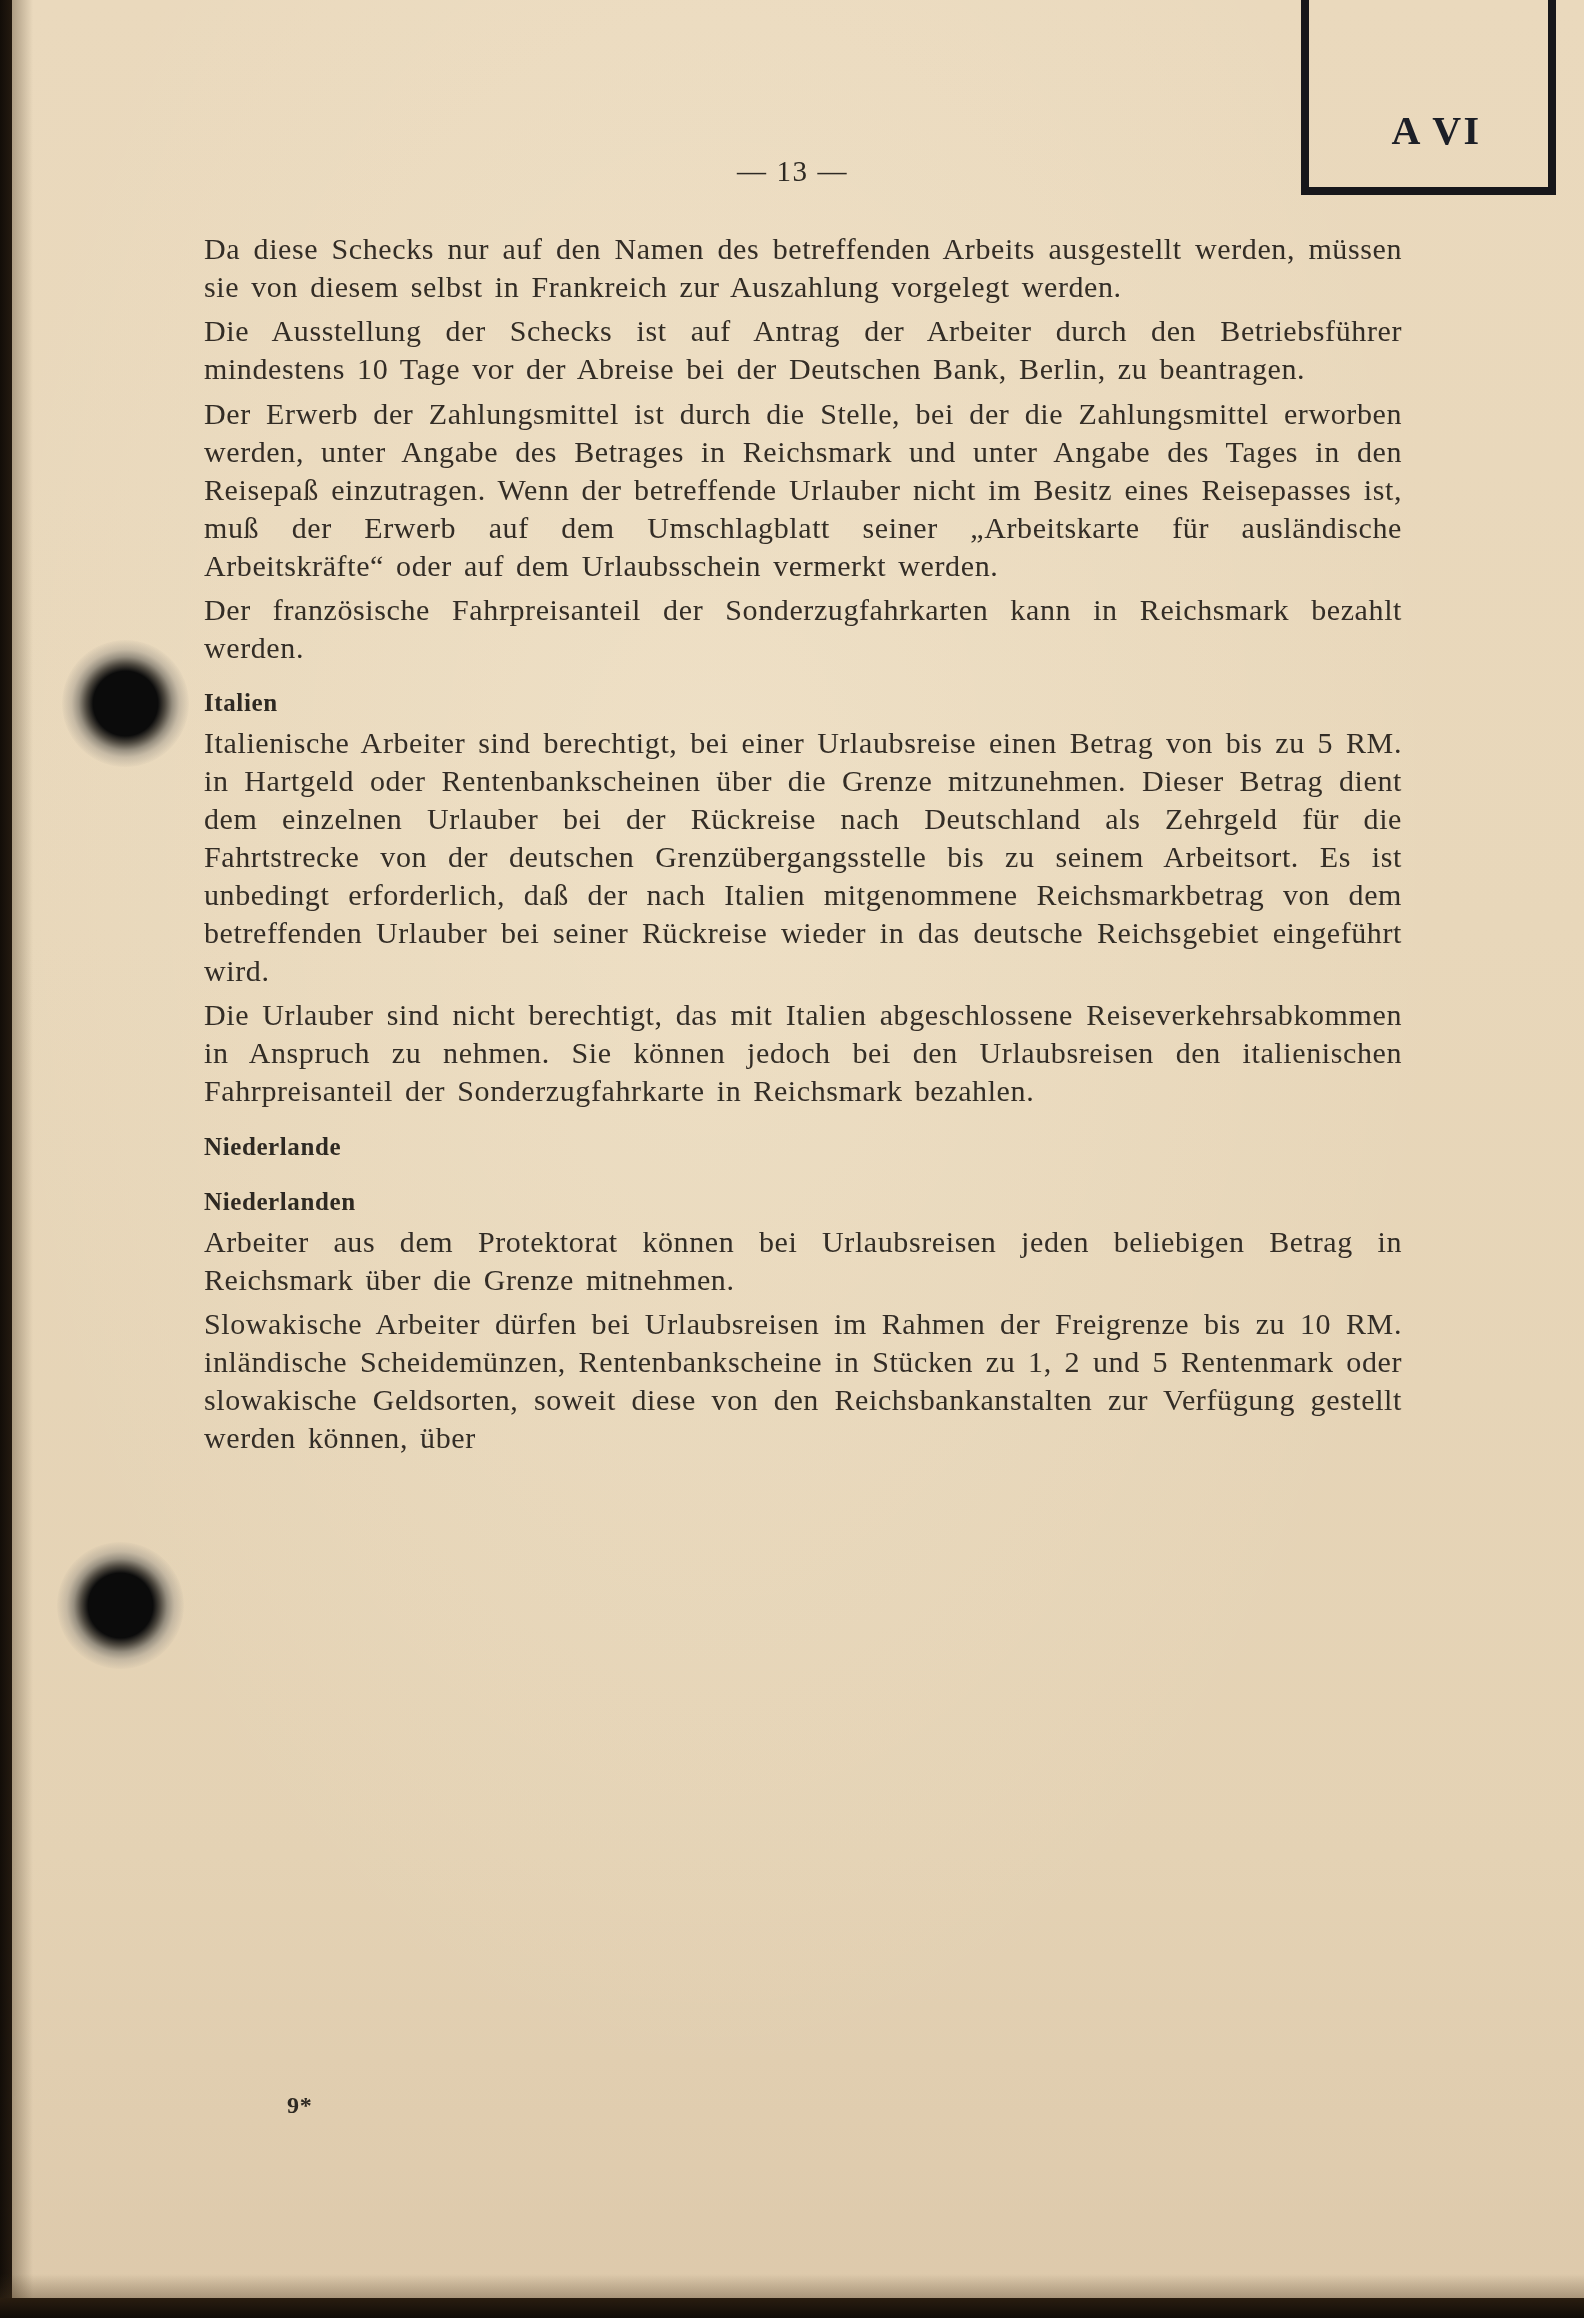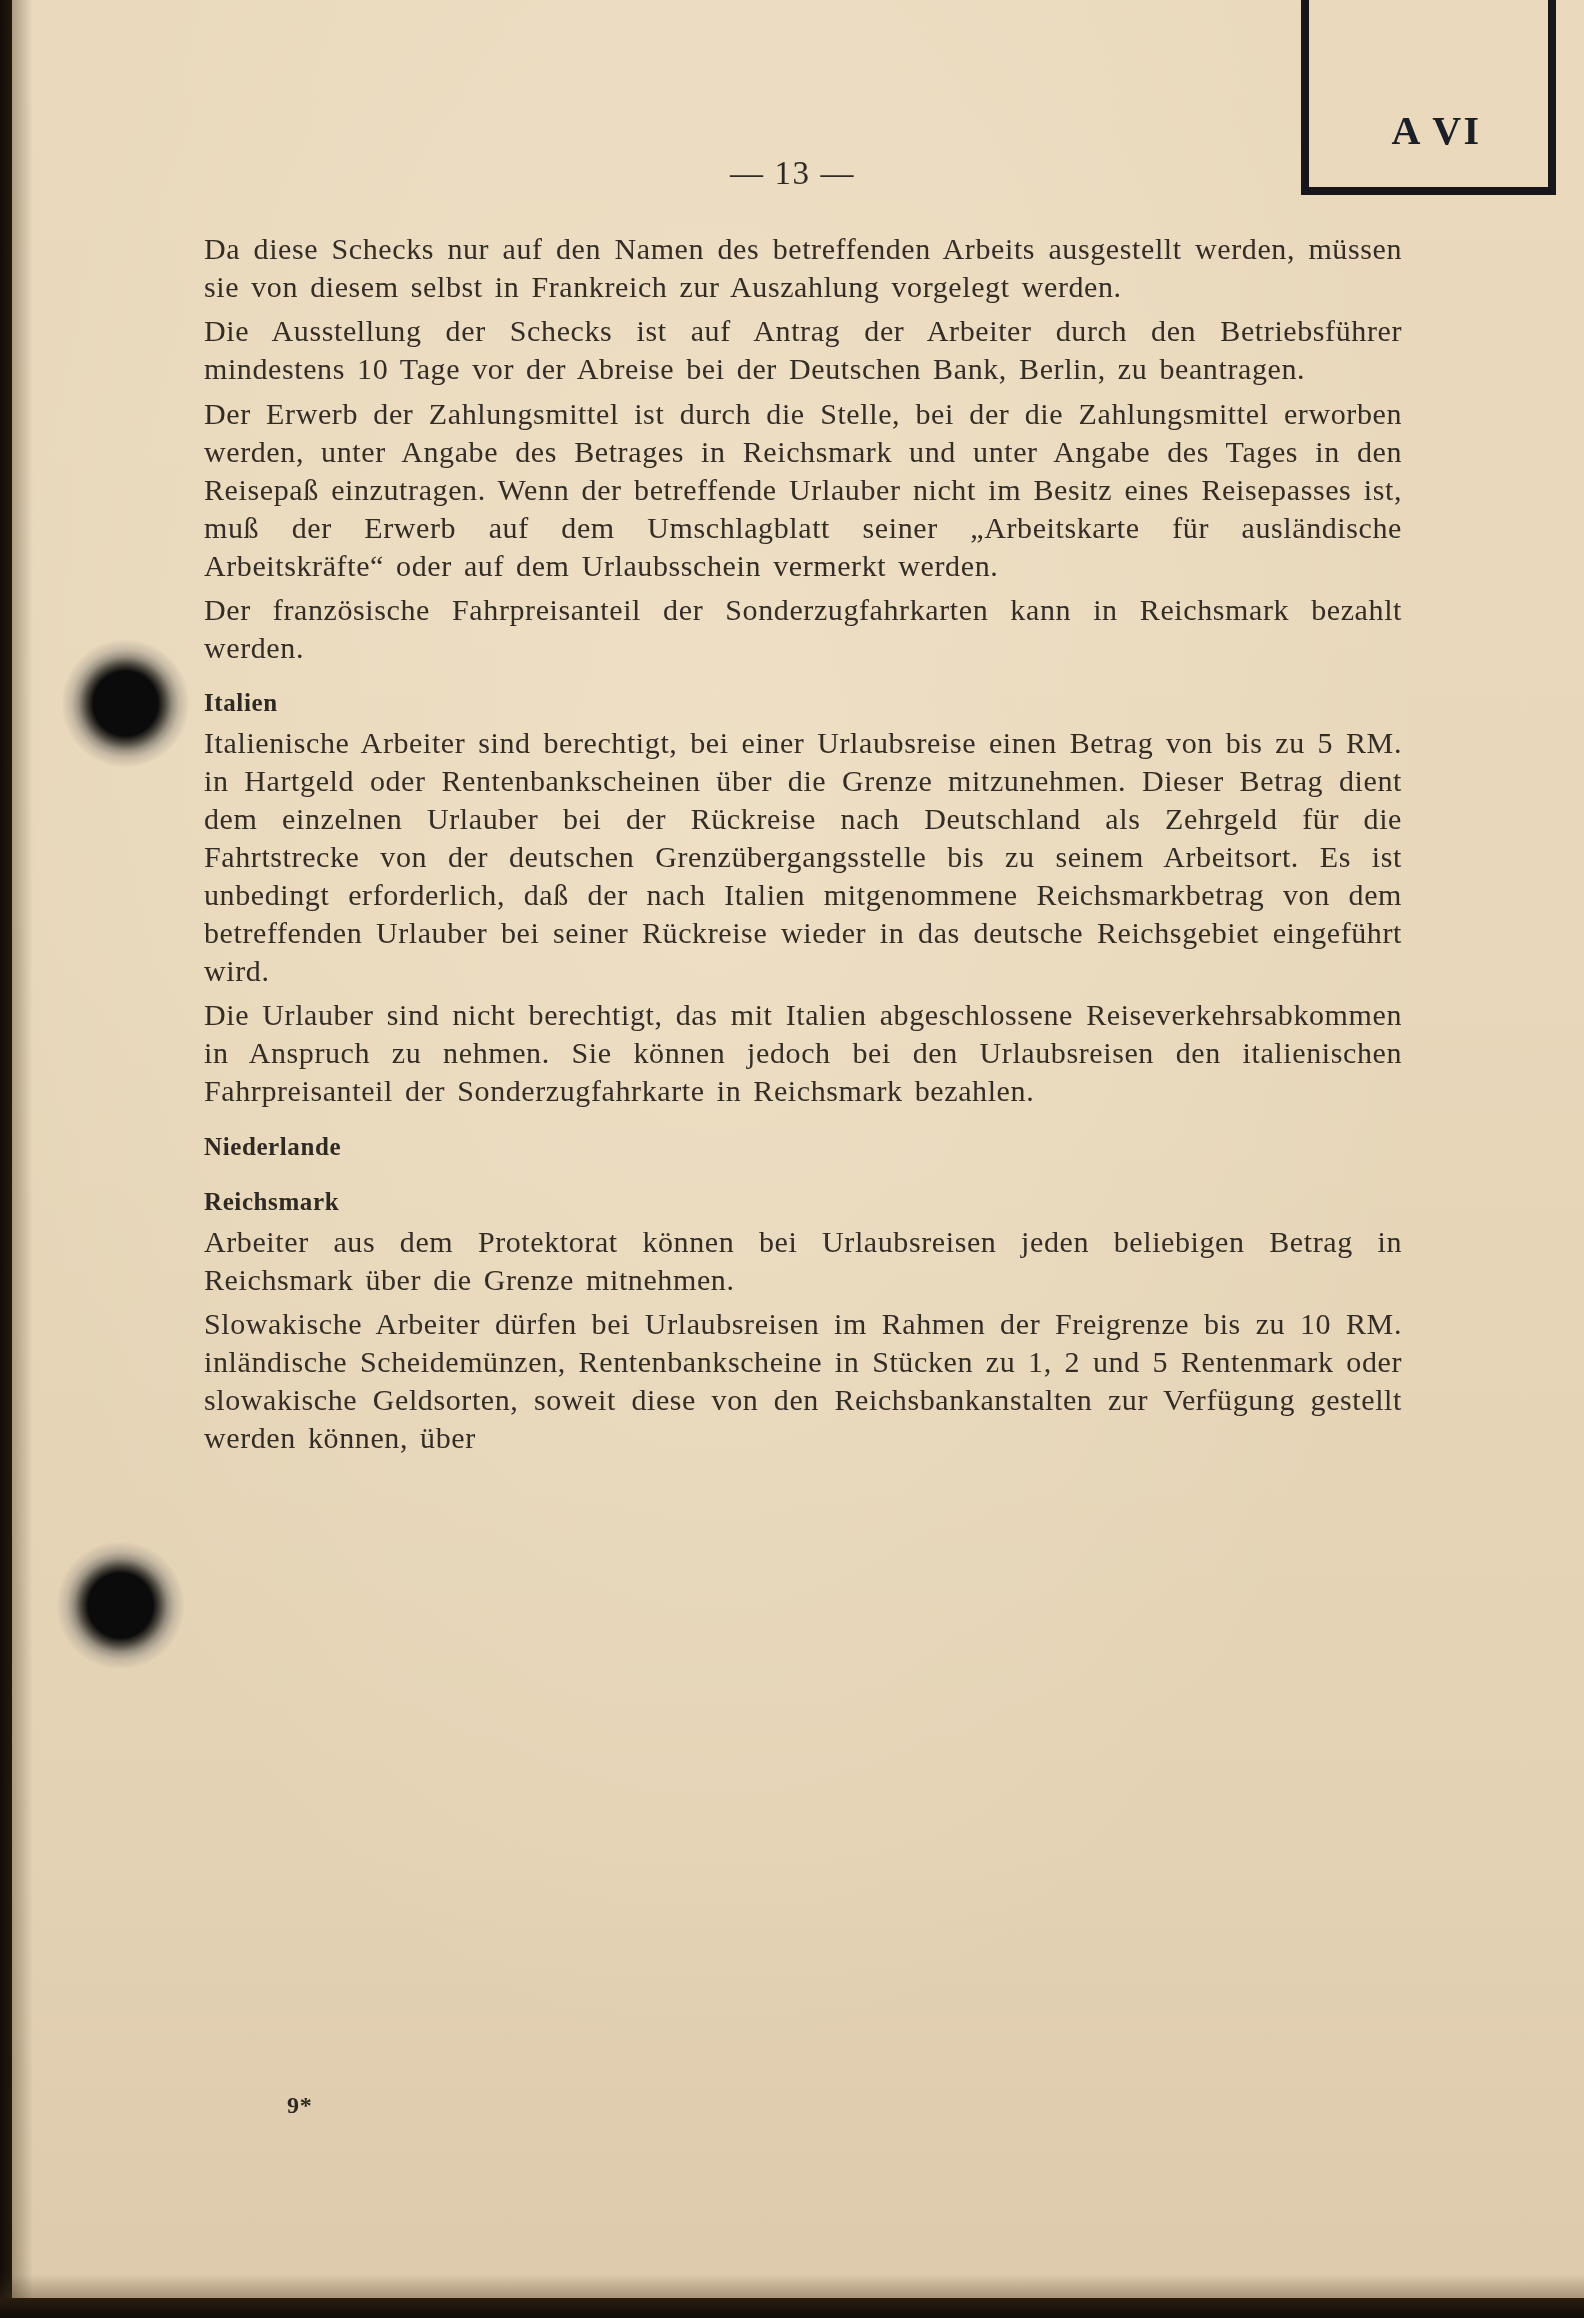--- a/index.html
+++ b/index.html
@@ -43,21 +43,21 @@
     font-weight: bold;
     font-size: 40px;
     letter-spacing: 2.4px;
     color: #1c1f27;
     margin-bottom: 33px;
     margin-left: 16px;
   }
   
   .page-number {
     position: absolute; top: 155px; left: 50%; transform: translateX(-50%);
-    font-size: 33px; letter-spacing: 1.6px; color: #2e2a24; white-space: nowrap; text-align: right;
+    font-size: 29px; letter-spacing: 1.6px; color: #2e2a24; white-space: nowrap; text-align: right;
   }
   
   .hole {
     position: absolute; width: 127px; height: 127px; border-radius: 50%;
     background: radial-gradient(circle,
       #0b0b0b 0%, #0b0b0b 36%,
       #4d483f 44%,
       #978f80 52%,
       rgba(170,161,146,0.55) 60%,
       rgba(170,161,146,0.0) 72%);
@@ -112,21 +112,21 @@
 
   <div class="content">
     <p>Da diese Schecks nur auf den Namen des betreffenden Arbeits ausgestellt werden, müssen sie von diesem selbst in Frankreich zur Auszahlung vorgelegt werden.</p>
     <p>Die Ausstellung der Schecks ist auf Antrag der Arbeiter durch den Betriebsführer mindestens 10 Tage vor der Abreise bei der Deutschen Bank, Berlin, zu beantragen.</p>
     <p>Der Erwerb der Zahlungsmittel ist durch die Stelle, bei der die Zahlungsmittel erworben werden, unter Angabe des Betrages in Reichsmark und unter Angabe des Tages in den Reisepaß einzutragen. Wenn der betreffende Urlauber nicht im Besitz eines Reisepasses ist, muß der Erwerb auf dem Umschlagblatt seiner „Arbeitskarte für ausländische Arbeitskräfte“ oder auf dem Urlaubsschein vermerkt werden.</p>
     <p>Der französische Fahrpreisanteil der Sonderzugfahrkarten kann in Reichsmark bezahlt werden.</p>
     <h3>Italien</h3>
     <p>Italienische Arbeiter sind berechtigt, bei einer Urlaubsreise einen Betrag von bis zu 5 RM. in Hartgeld oder Rentenbankscheinen über die Grenze mitzunehmen. Dieser Betrag dient dem einzelnen Urlauber bei der Rückreise nach Deutschland als Zehrgeld für die Fahrtstrecke von der deutschen Grenzübergangsstelle bis zu seinem Arbeitsort. Es ist unbedingt erforderlich, daß der nach Italien mitgenommene Reichsmarkbetrag von dem betreffenden Urlauber bei seiner Rückreise wieder in das deutsche Reichsgebiet eingeführt wird.</p>
     <p>Die Urlauber sind nicht berechtigt, das mit Italien abgeschlossene Reiseverkehrsabkommen in Anspruch zu nehmen. Sie können jedoch bei den Urlaubsreisen den italienischen Fahrpreisanteil der Sonderzugfahrkarte in Reichsmark bezahlen.</p>
     <h3>Niederlande</h3>
-    <h3>Reichsmark</h3>
+    <h3>Niederlanden</h3>
     <p>Arbeiter aus dem Protektorat können bei Urlaubsreisen jeden beliebigen Betrag in Reichsmark über die Grenze mitnehmen.</p>
     <p>Slowakische Arbeiter dürfen bei Urlaubsreisen im Rahmen der Freigrenze bis zu 10 RM. inländische Scheidemünzen, Rentenbankscheine in Stücken zu 1, 2 und 5 Rentenmark oder slowakische Geldsorten, soweit diese von den Reichsbankanstalten zur Verfügung gestellt werden können, über</p>
   </div>
 
   <div class="printers-mark">9*</div>
 
 </div>
 
 
 </body></html>

